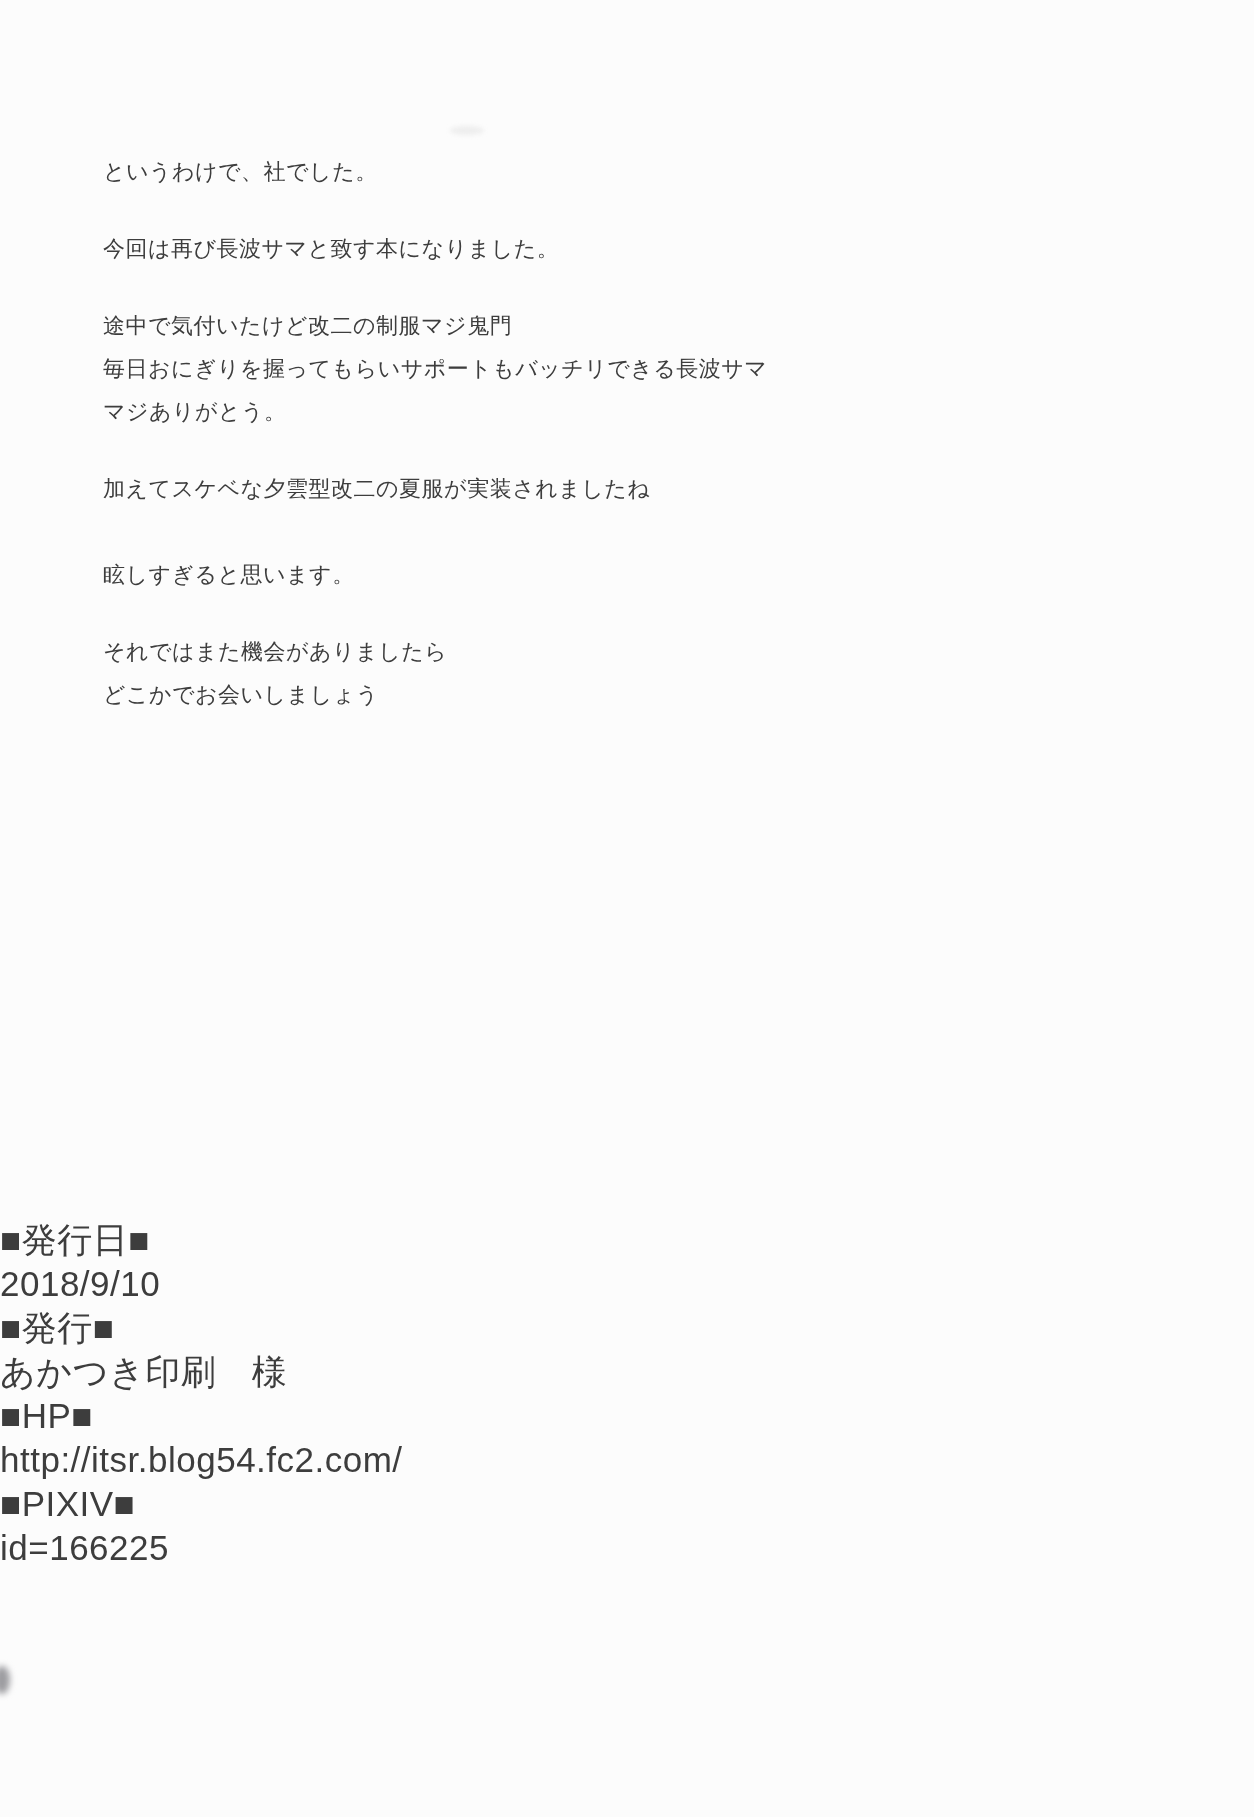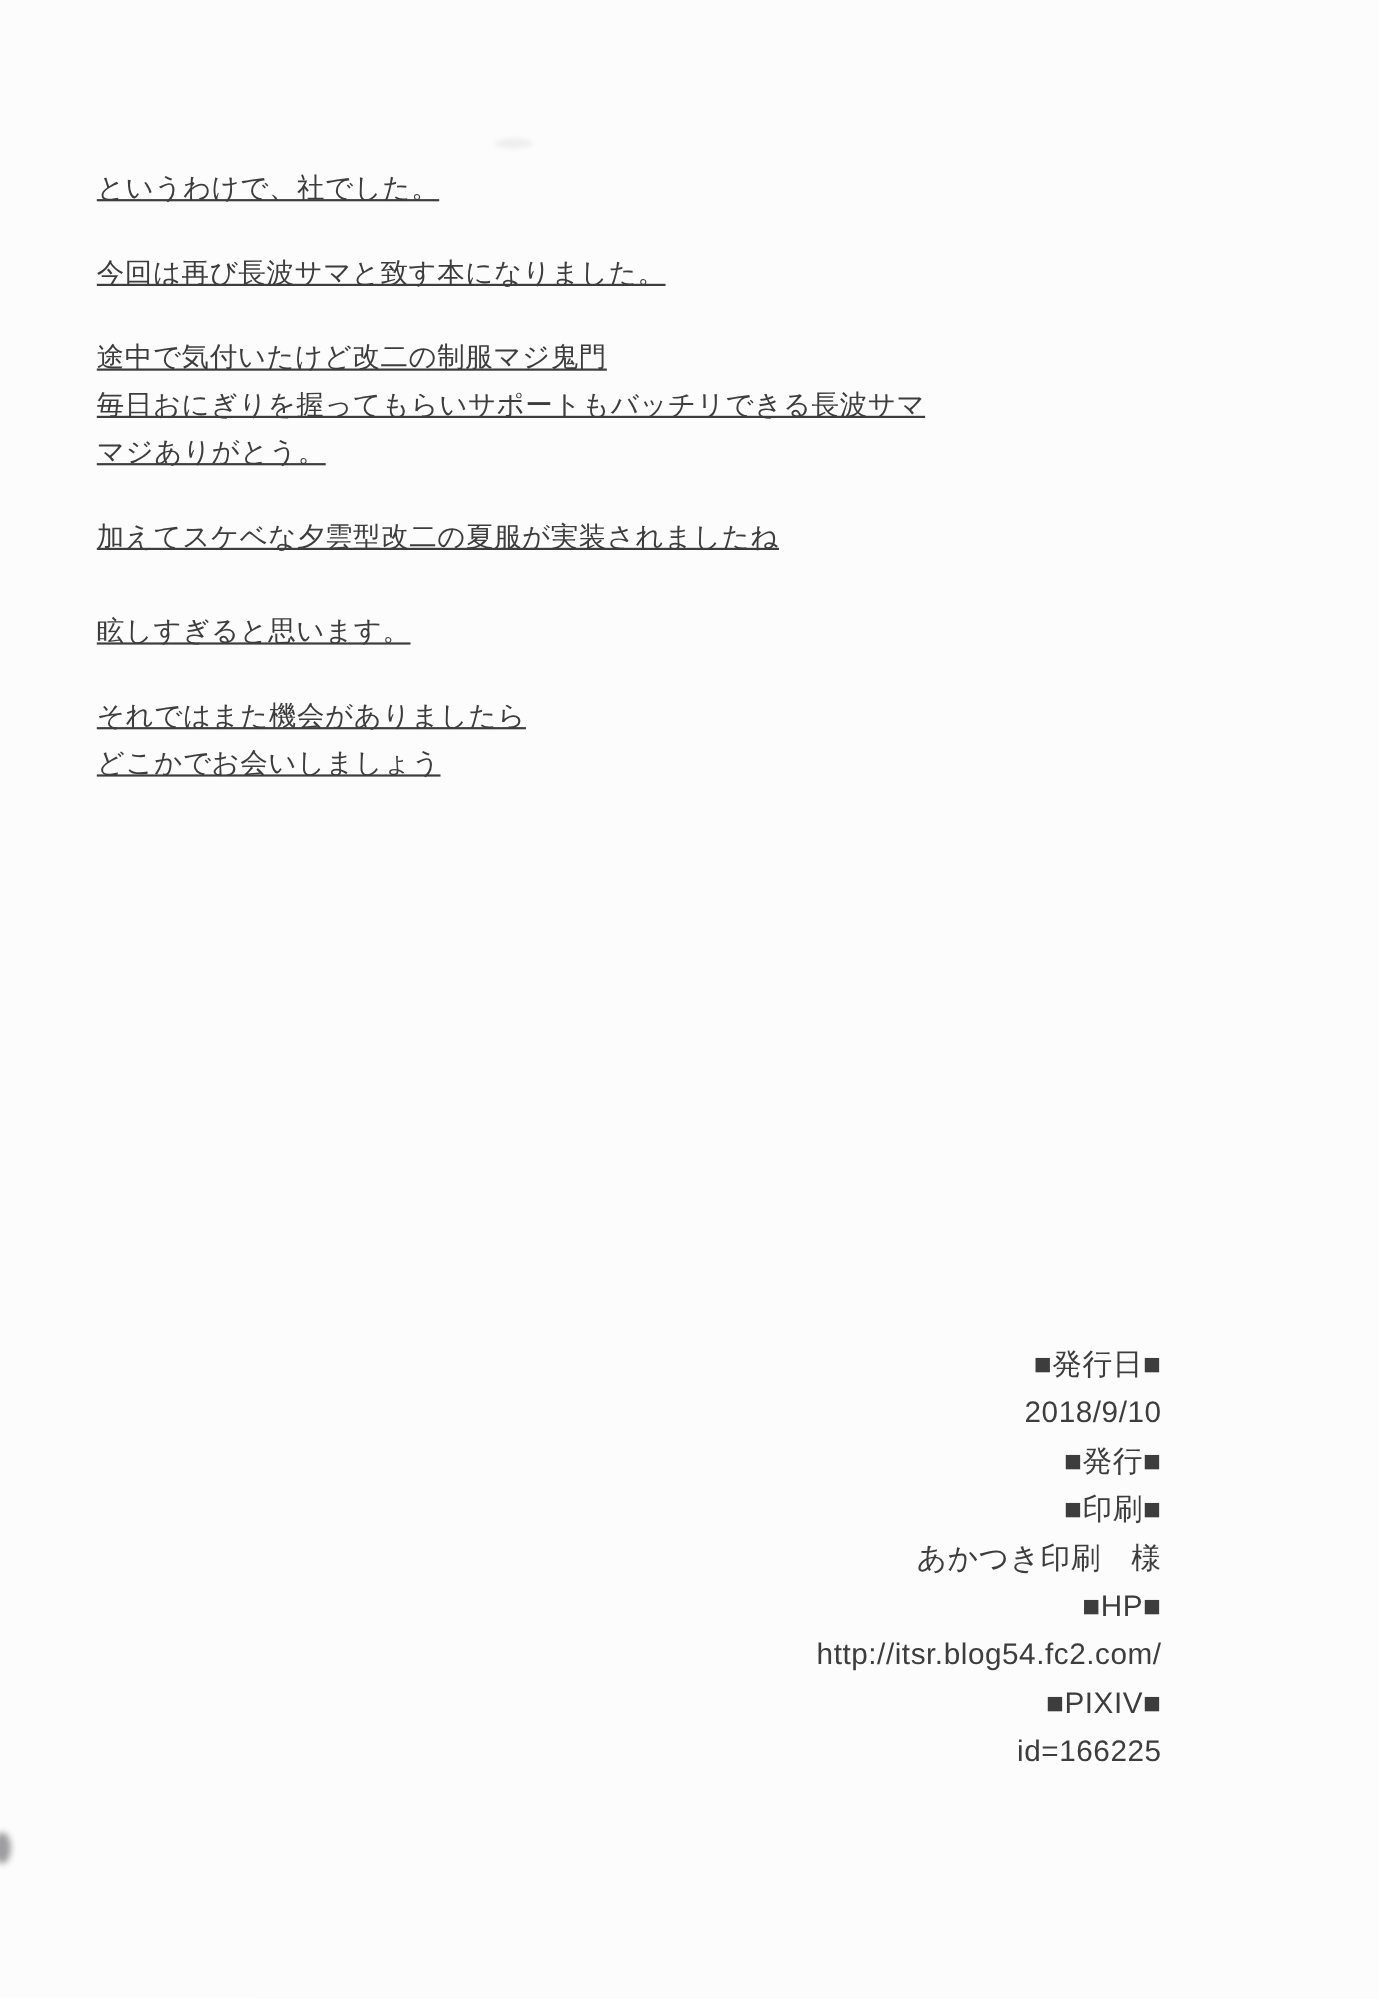--- a/index.html
+++ b/index.html
@@ -11,42 +11,41 @@
     position: relative;
     width: 1254px;
     height: 1817px;
     background: #fcfcfc;
     overflow: hidden;
     font-family: "Liberation Sans", "DejaVu Sans", sans-serif;
     color: #3d3d3d;
   }
   .afterword {
     position: absolute;
-    left: 88px;
+    left: 103px;
     top: 150px;
     width: 1080px;
-    font-size: 25px;
+    font-size: 22px;
     line-height: 43px;
     letter-spacing: 0.5px;
     font-weight: 400;
-    text-decoration: underline;
   }
   .afterword p {
     margin: 0 0 34px 0;
   }
   .afterword .line {
     white-space: pre;
   }
   .colophon {
     position: absolute;
     left: 0;
     top: 1218px;
     width: 1056px;
-    text-align: right;
-    font-size: 27px;
+    text-align: left;
+    font-size: 35px;
     line-height: 44px;
     letter-spacing: 0.5px;
   }
   .colophon .label {
     white-space: pre;
   }
   .colophon .value {
     white-space: pre;
   }
   
@@ -98,21 +97,20 @@
     <p>
       <span class="line">それではまた機会がありましたら</span><br>
       <span class="line">どこかでお会いしましょう</span>
     </p>
   </div>
 
   <div class="colophon">
     <div class="label">■発行日■</div>
     <div class="value">2018/9/10</div>
     <div class="label">■発行■</div>
-    <div class="label">■印刷■</div>
     <div class="value">あかつき印刷　様</div>
     <div class="label">■HP■</div>
     <div class="value">http://itsr.blog54.fc2.com/</div>
     <div class="label">■PIXIV■</div>
     <div class="value">id=166225</div>
   </div>
 
   <div class="smudge-left"></div>
 
 </div>

